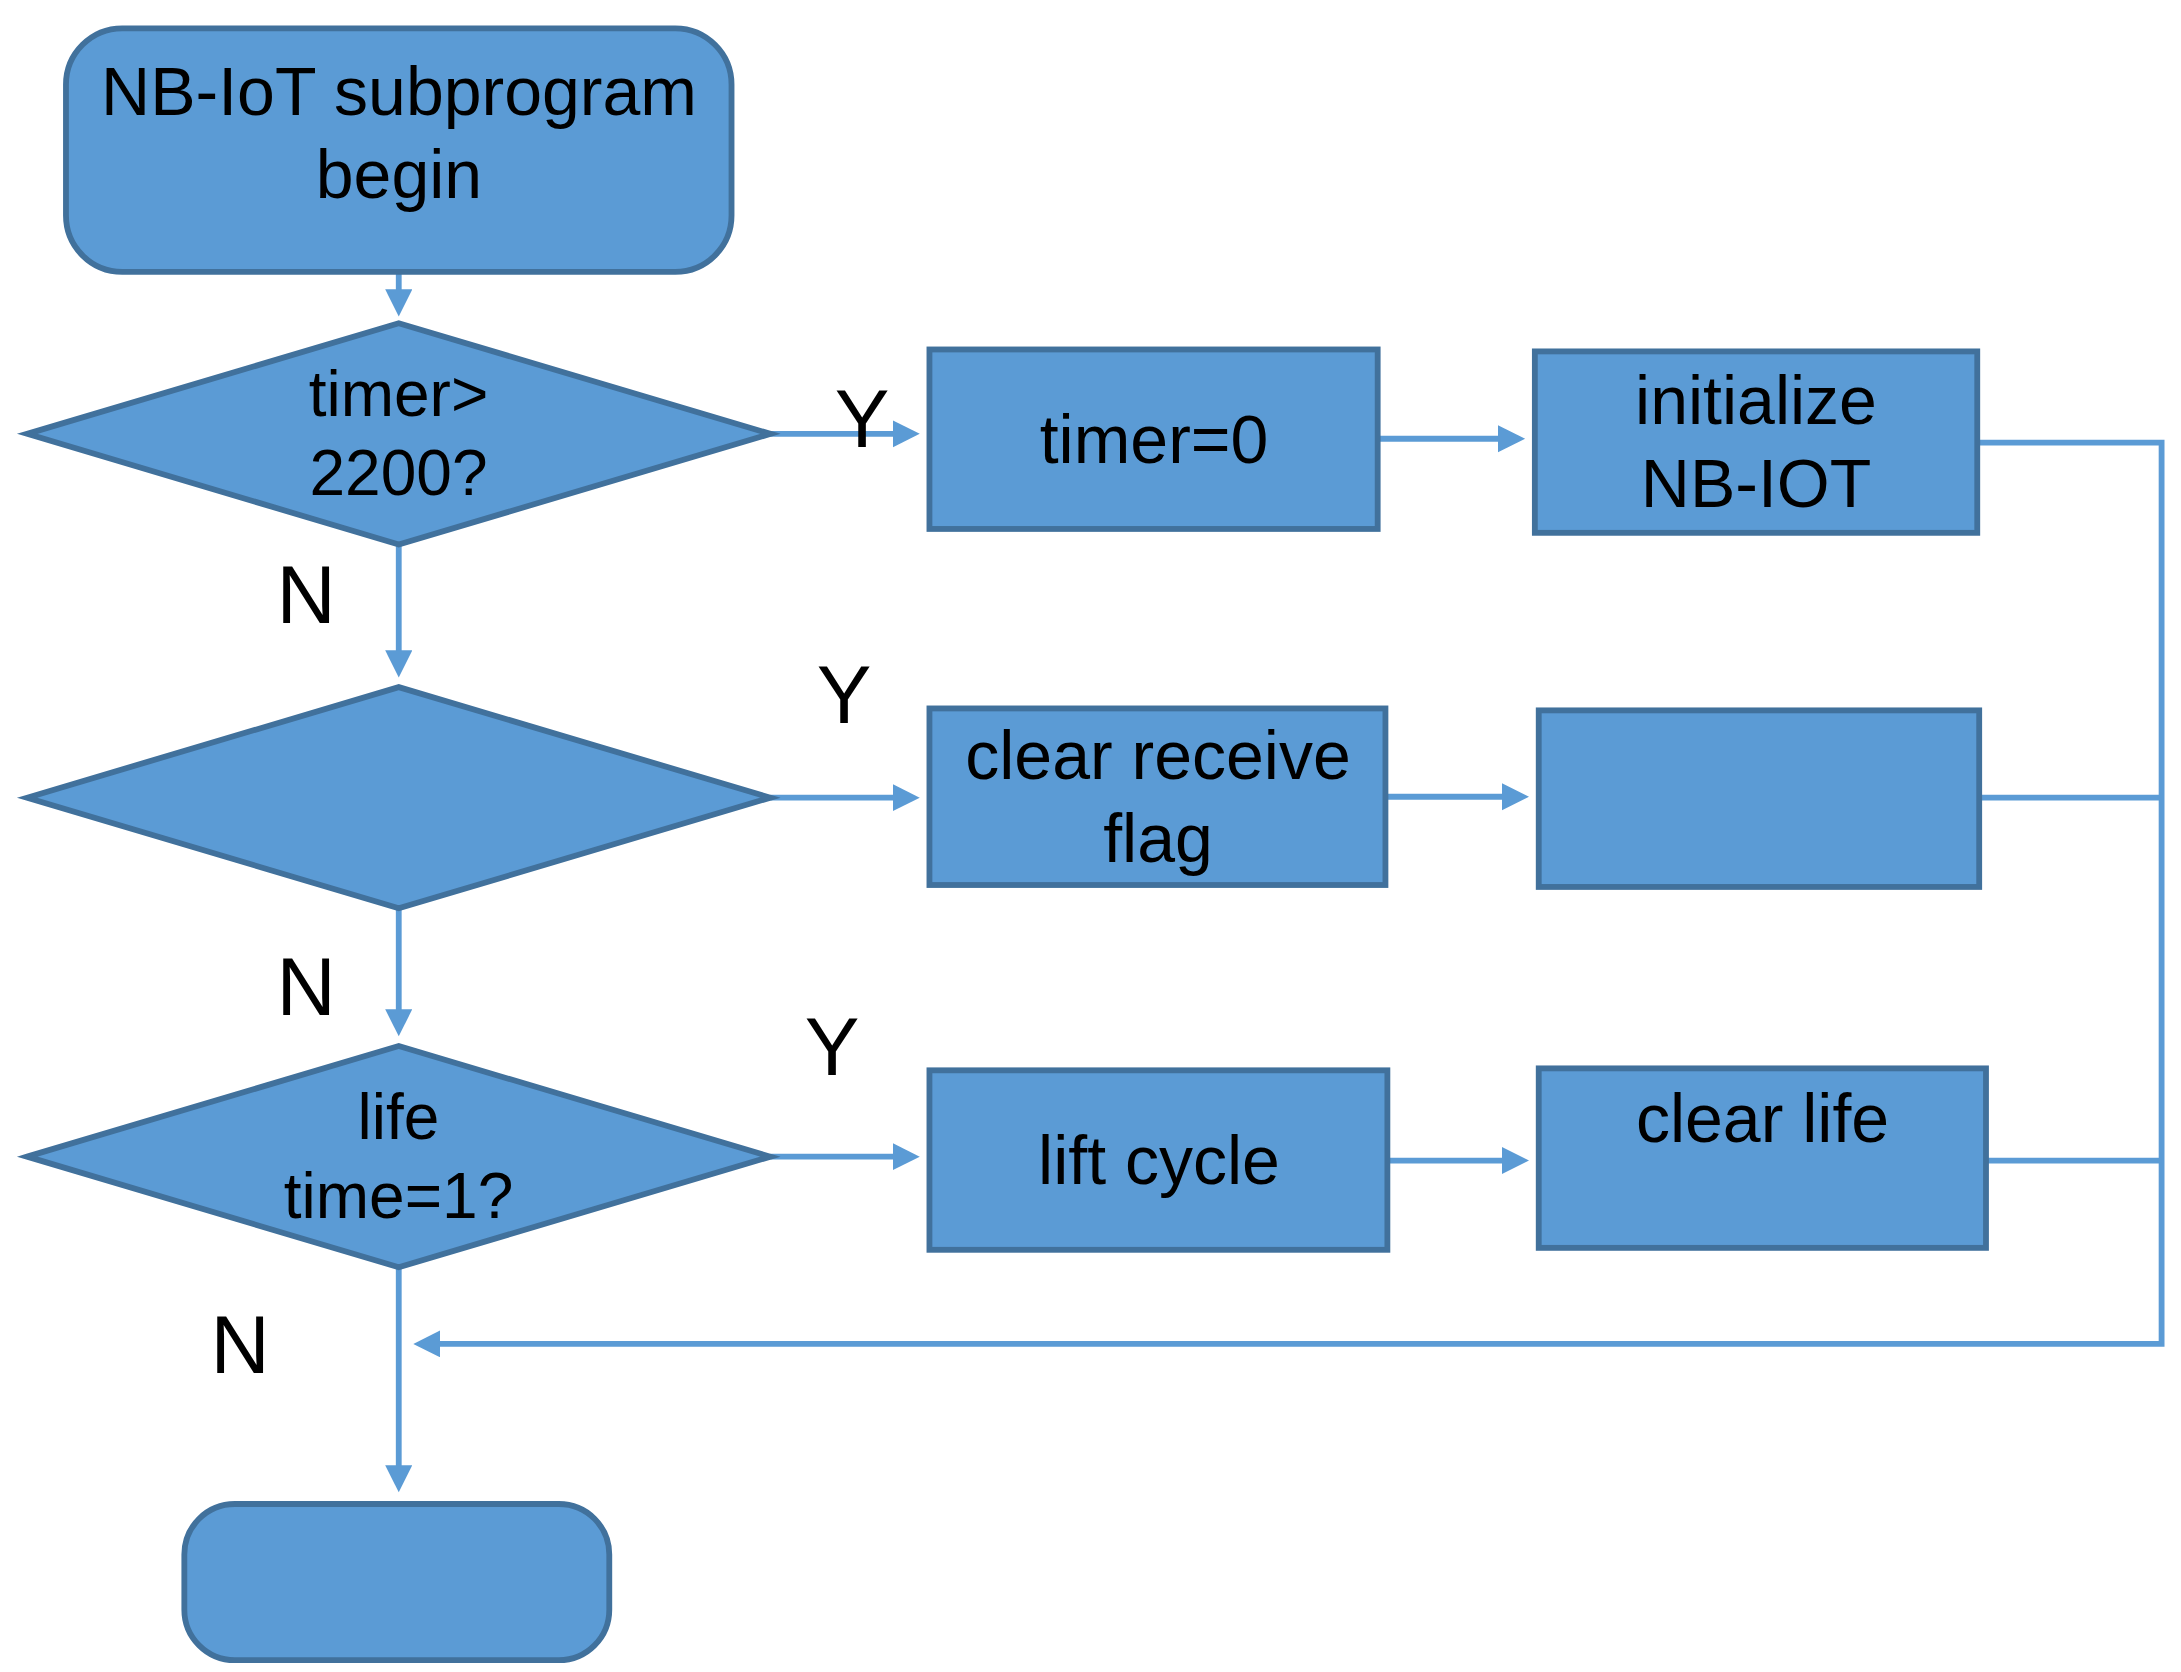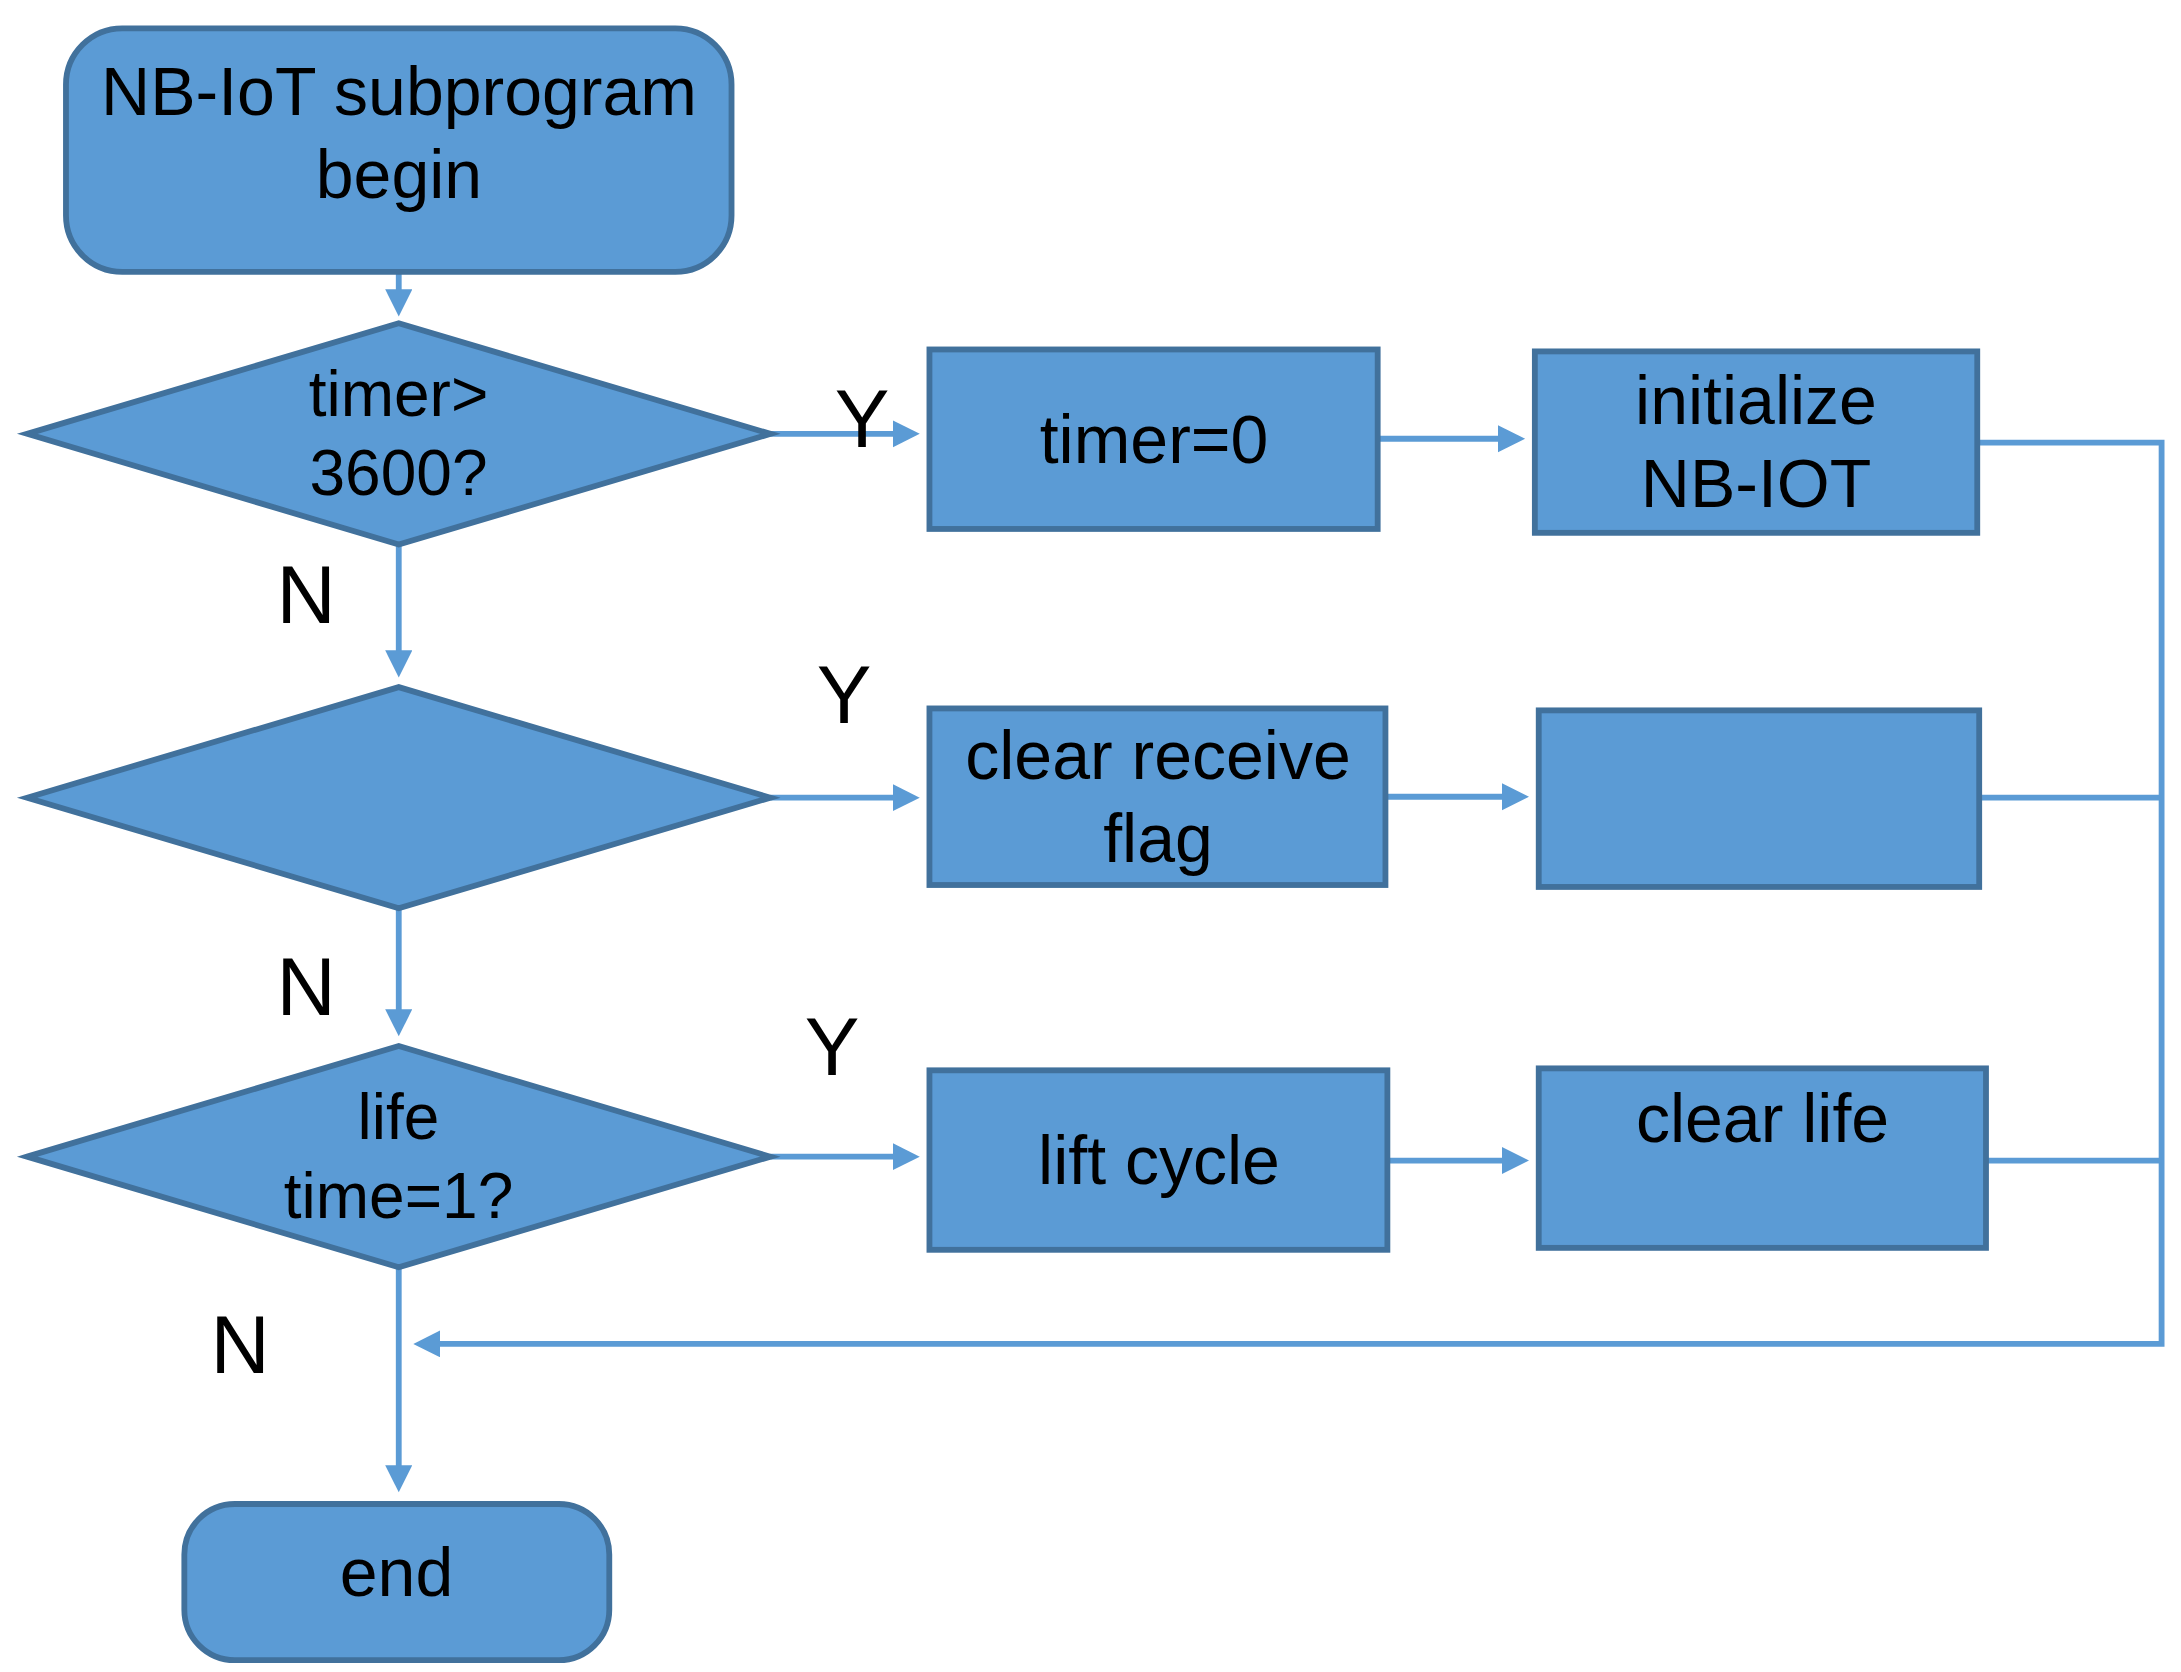--- a/index.html
+++ b/index.html
@@ -95,21 +95,21 @@
     <rect class="shape" x="190" y="1550" width="438" height="161" rx="52" ry="52"></rect>
   </svg>
 
   <div class="node-label" style="left:66px; top:28px; width:666px; height:209px;">
     <span>NB-IoT subprogram</span>
     <span>begin</span>
   </div>
 
   <div class="node-label diamond-text" style="left:27px; top:323px; width:743px; height:221px;">
     <span>timer&gt;</span>
-    <span>3600?</span>
+    <span>2200?</span>
   </div>
 
   <div class="node-label" style="left:930px; top:349px; width:448px; height:180px;">
     <span>timer=0</span>
   </div>
 
   <div class="node-label" style="left:1535px; top:351px; width:442px; height:181px;">
     <span>initialize</span>
     <span>NB-IOT</span>
   </div>
@@ -129,23 +129,20 @@
   </div>
 
   <div class="node-label" style="left:930px; top:1070px; width:458px; height:180px;">
     <span>lift cycle</span>
   </div>
 
   <div class="node-label" style="left:1539px; top:1028px; width:447px; height:180px;">
     <span>clear life</span>
   </div>
 
-  <div class="node-label" style="left:184px; top:1504px; width:425px; height:136px;">
-    <span>end</span>
-  </div>
 
   <div class="edge-label" style="left:799px; top:365px;">Y</div>
   <div class="edge-label" style="left:243px; top:541px;">N</div>
   <div class="edge-label" style="left:781px; top:641px;">Y</div>
   <div class="edge-label" style="left:243px; top:933px;">N</div>
   <div class="edge-label" style="left:769px; top:993px;">Y</div>
   <div class="edge-label" style="left:177px; top:1291px;">N</div>
 
 </div>
 

